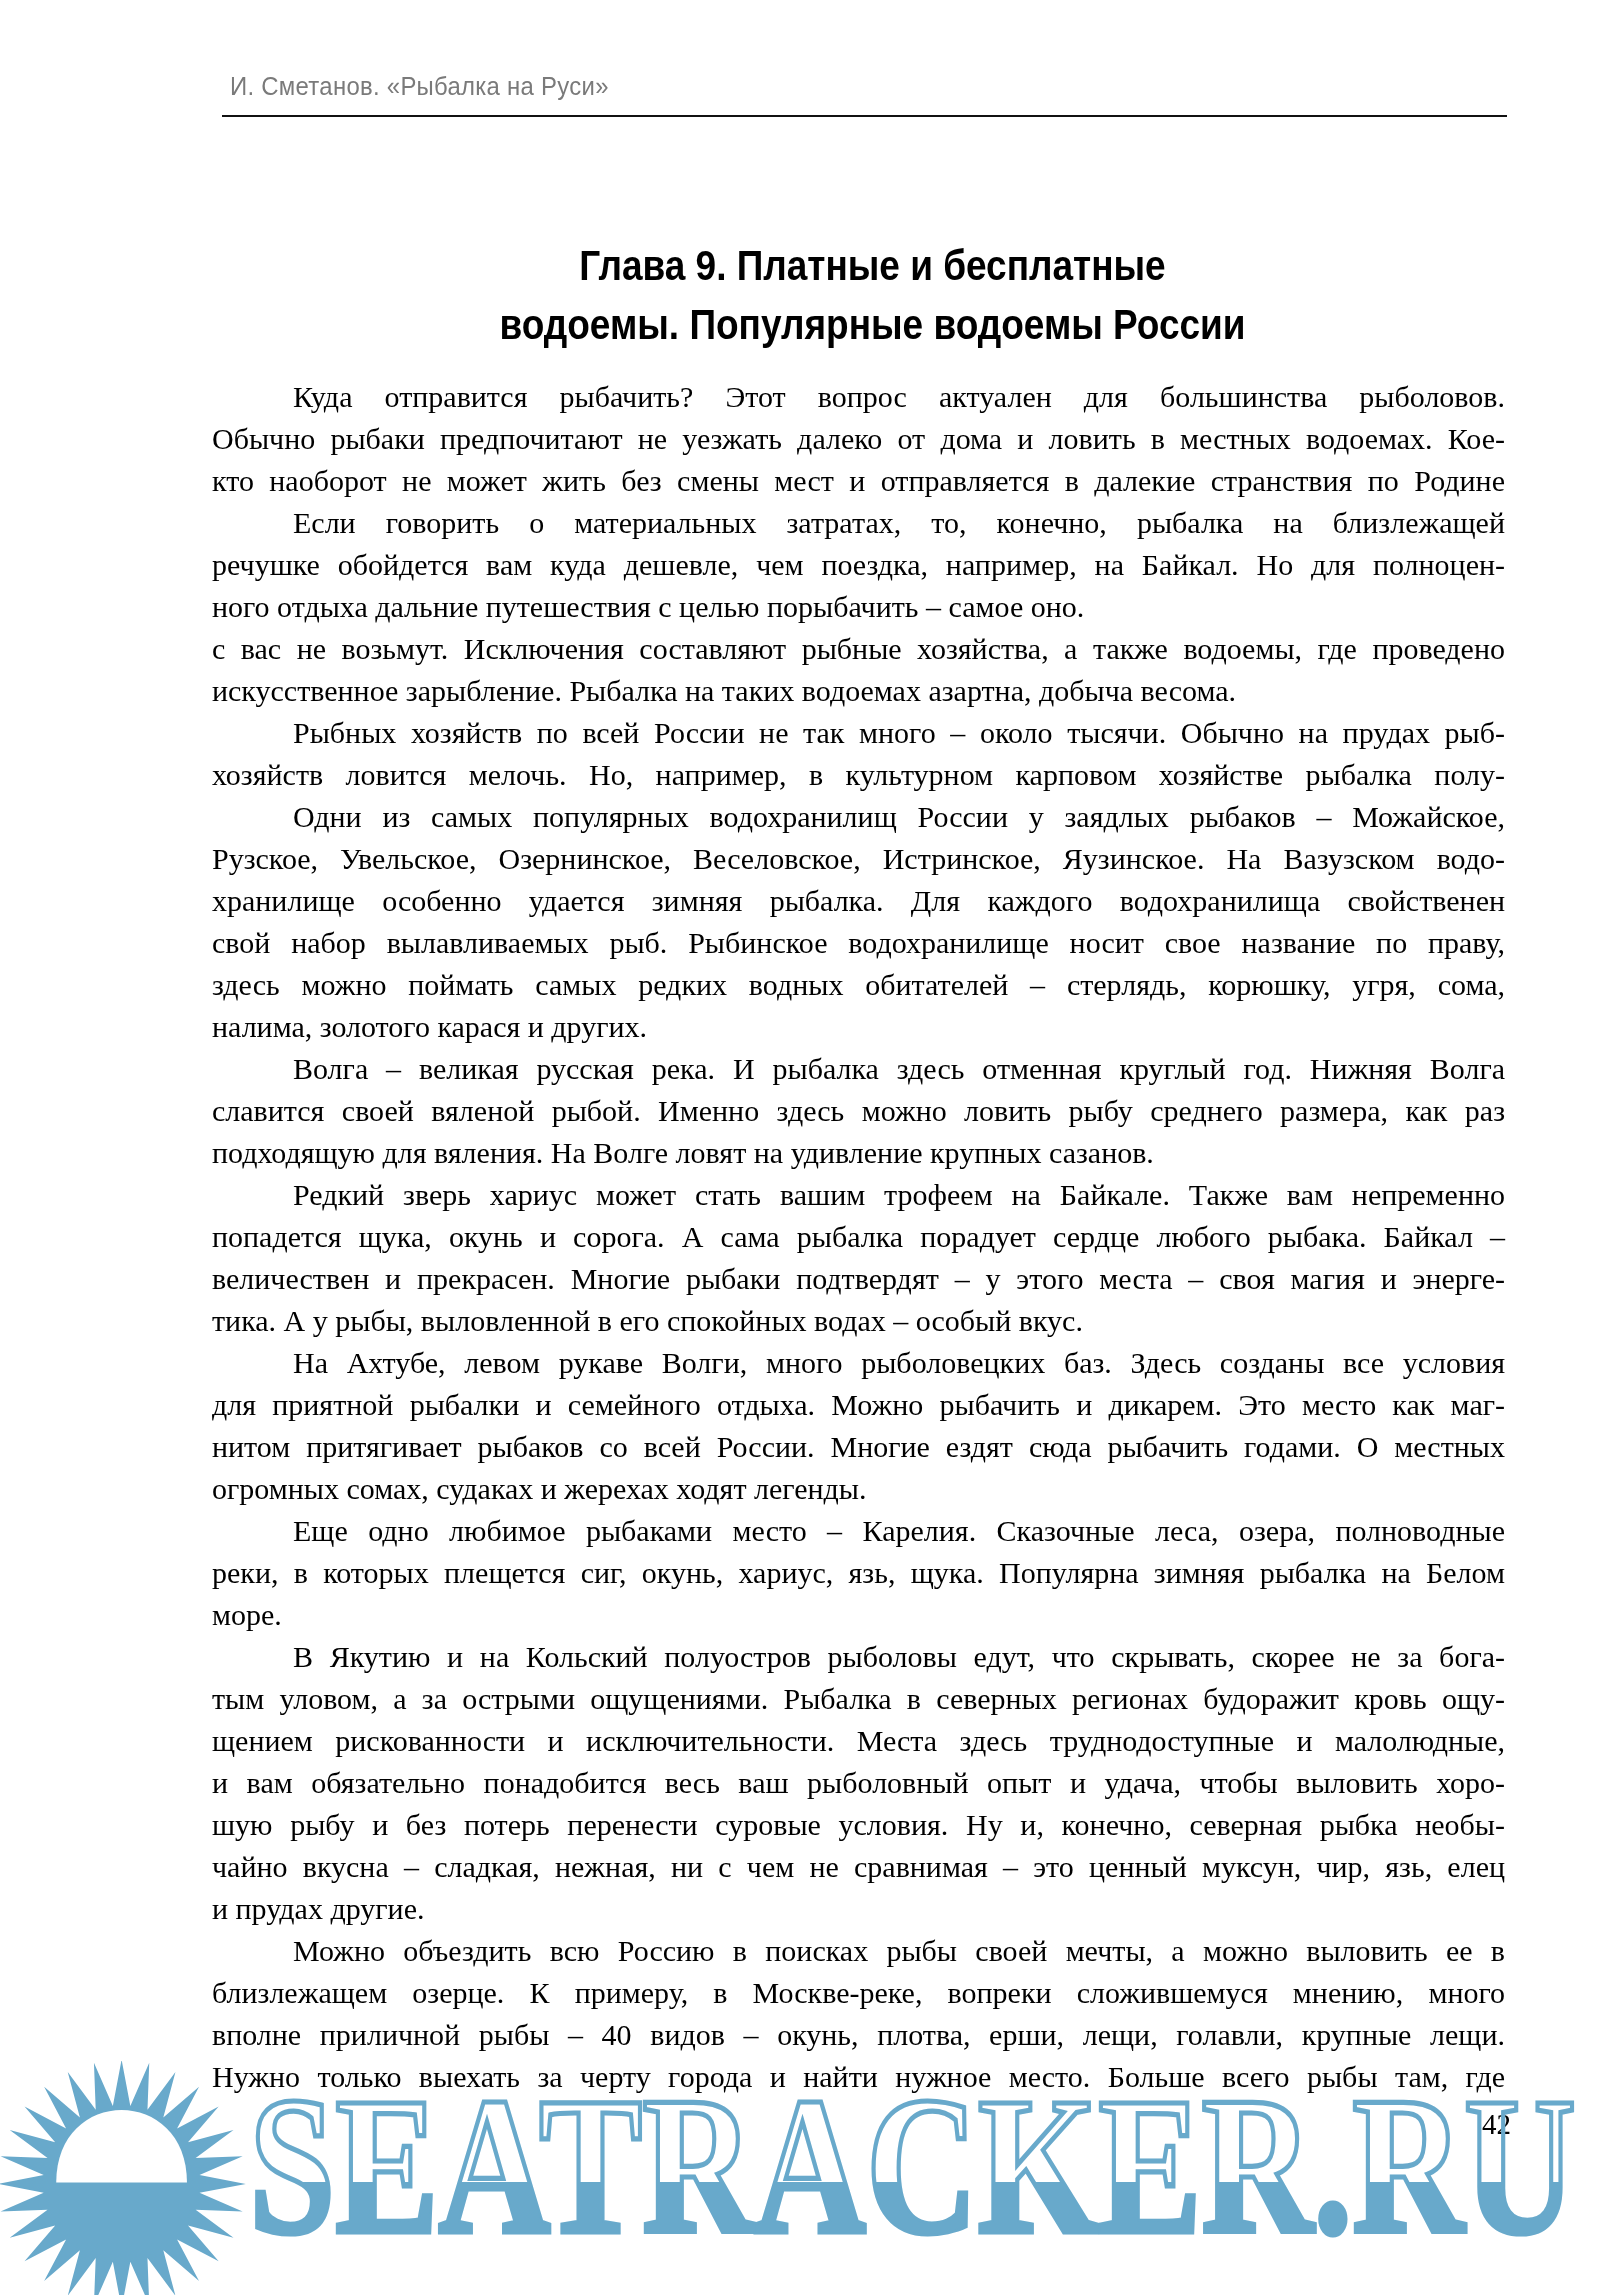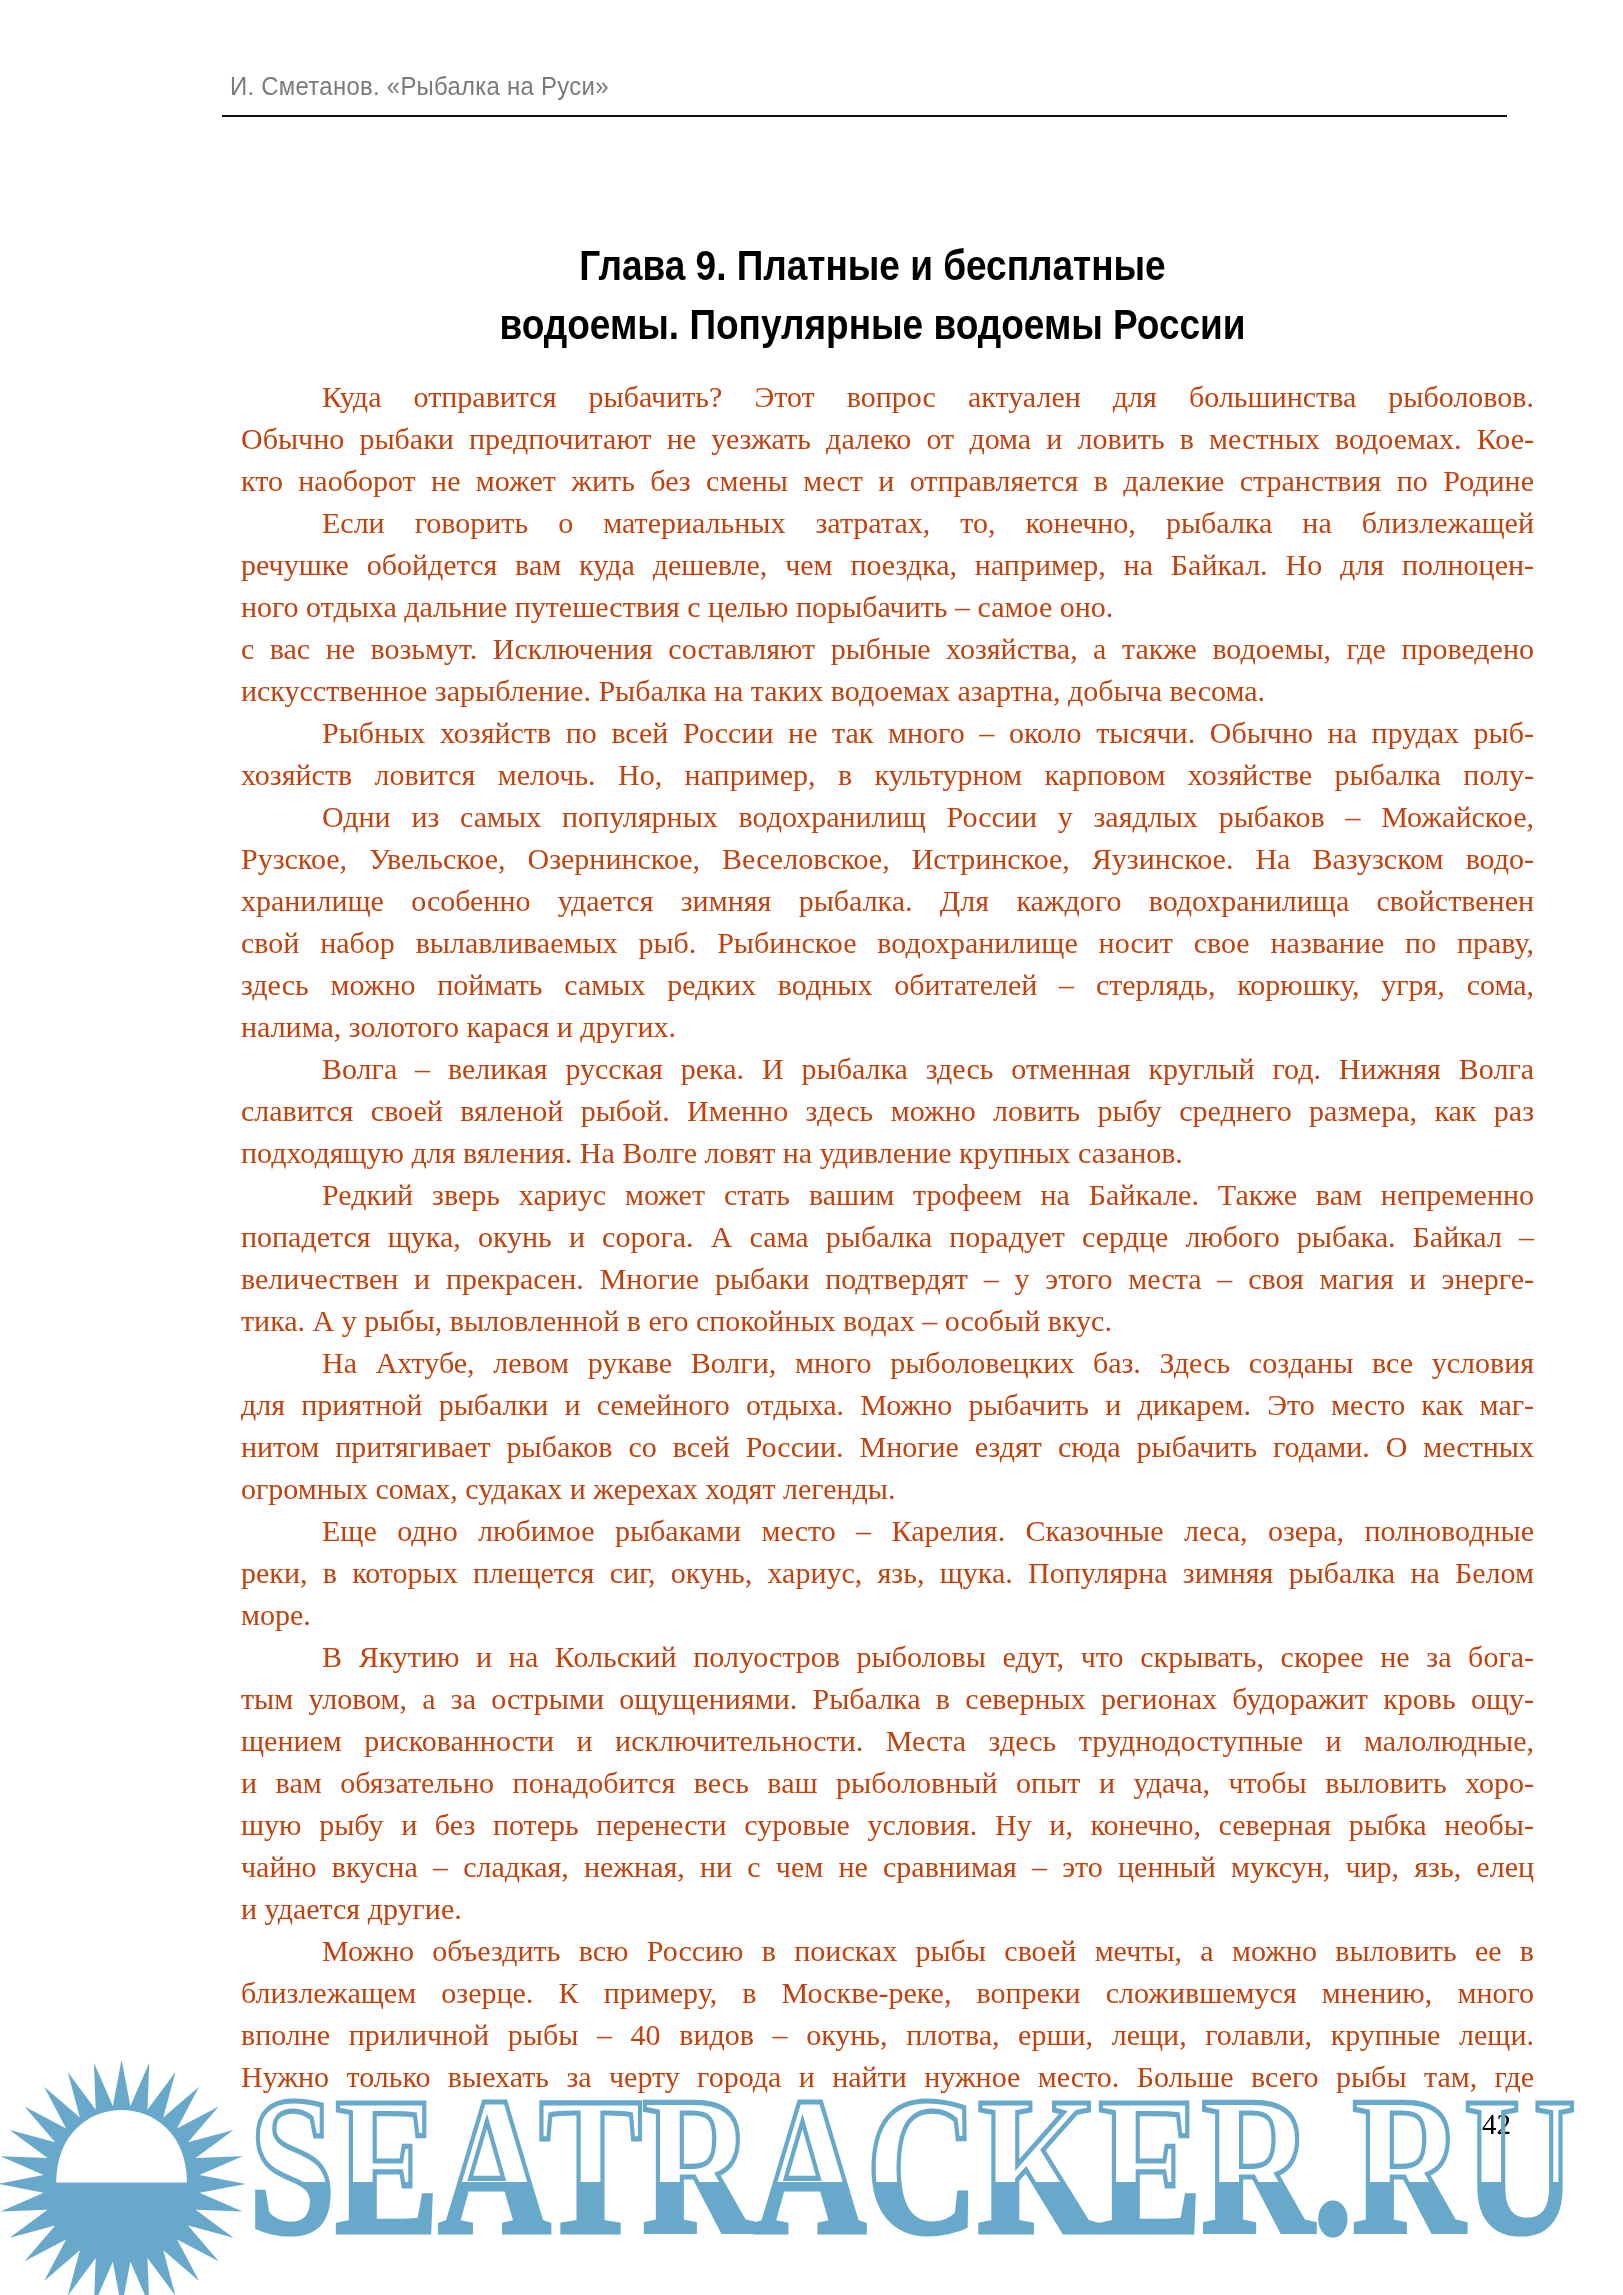--- a/index.html
+++ b/index.html
@@ -20,23 +20,23 @@
   .chapter-title {
     position: absolute; left: 222px; top: 236px; width: 1301px;
     text-align: center;
     font-family: "Liberation Sans", sans-serif; font-weight: bold;
     font-size: 43px; line-height: 59px; color: #000;
     transform: scaleX(0.86); transform-origin: center top;
   }
   .chapter-title span { display: block; white-space: nowrap; }
 
   .body-text {
-    position: absolute; left: 241px; top: 376px; width: 1293px;
+    position: absolute; left: 212px; top: 376px; width: 1293px;
     font-family: "Liberation Serif", serif;
-    font-size: 30px; line-height: 42px; color: #c2410c;
+    font-size: 30px; line-height: 42px; color: #000000;
     text-align: justify; hyphens: manual;
   }
   .body-text p { margin: 0; text-indent: 81px; }
   .body-text p span { display: block; }
   .body-text p span.l { text-align-last: justify; }
   .body-text p span.first { text-indent: 81px; }
   .body-text p span.cont { text-indent: 0; }
 
   .page-number {
     position: absolute; left: 1482px; top: 2108px;
@@ -106,21 +106,21 @@
       <span class="cont l">реки, в которых плещется сиг, окунь, хариус, язь, щука. Популярна зимняя рыбалка на Белом</span>
       <span class="cont">море.</span>
     </p>
     <p style="text-indent: 0px;">
       <span class="first l">В Якутию и на Кольский полуостров рыболовы едут, что скрывать, скорее не за бога-</span>
       <span class="cont l">тым уловом, а за острыми ощущениями. Рыбалка в северных регионах будоражит кровь ощу-</span>
       <span class="cont l">щением рискованности и исключительности. Места здесь труднодоступные и малолюдные,</span>
       <span class="cont l">и вам обязательно понадобится весь ваш рыболовный опыт и удача, чтобы выловить хоро-</span>
       <span class="cont l">шую рыбу и без потерь перенести суровые условия. Ну и, конечно, северная рыбка необы-</span>
       <span class="cont l">чайно вкусна – сладкая, нежная, ни с чем не сравнимая – это ценный муксун, чир, язь, елец</span>
-      <span class="cont">и удается другие.</span>
+      <span class="cont">и прудах другие.</span>
     </p>
     <p style="text-indent: 0px;">
       <span class="first l">Можно объездить всю Россию в поисках рыбы своей мечты, а можно выловить ее в</span>
       <span class="cont l">близлежащем озерце. К примеру, в Москве-реке, вопреки сложившемуся мнению, много</span>
       <span class="cont l">вполне приличной рыбы – 40 видов – окунь, плотва, ерши, лещи, голавли, крупные лещи.</span>
       <span class="cont l">Нужно только выехать за черту города и найти нужное место. Больше всего рыбы там, где</span>
     </p>
   </div>
 
 <div class="page-number">42</div>

